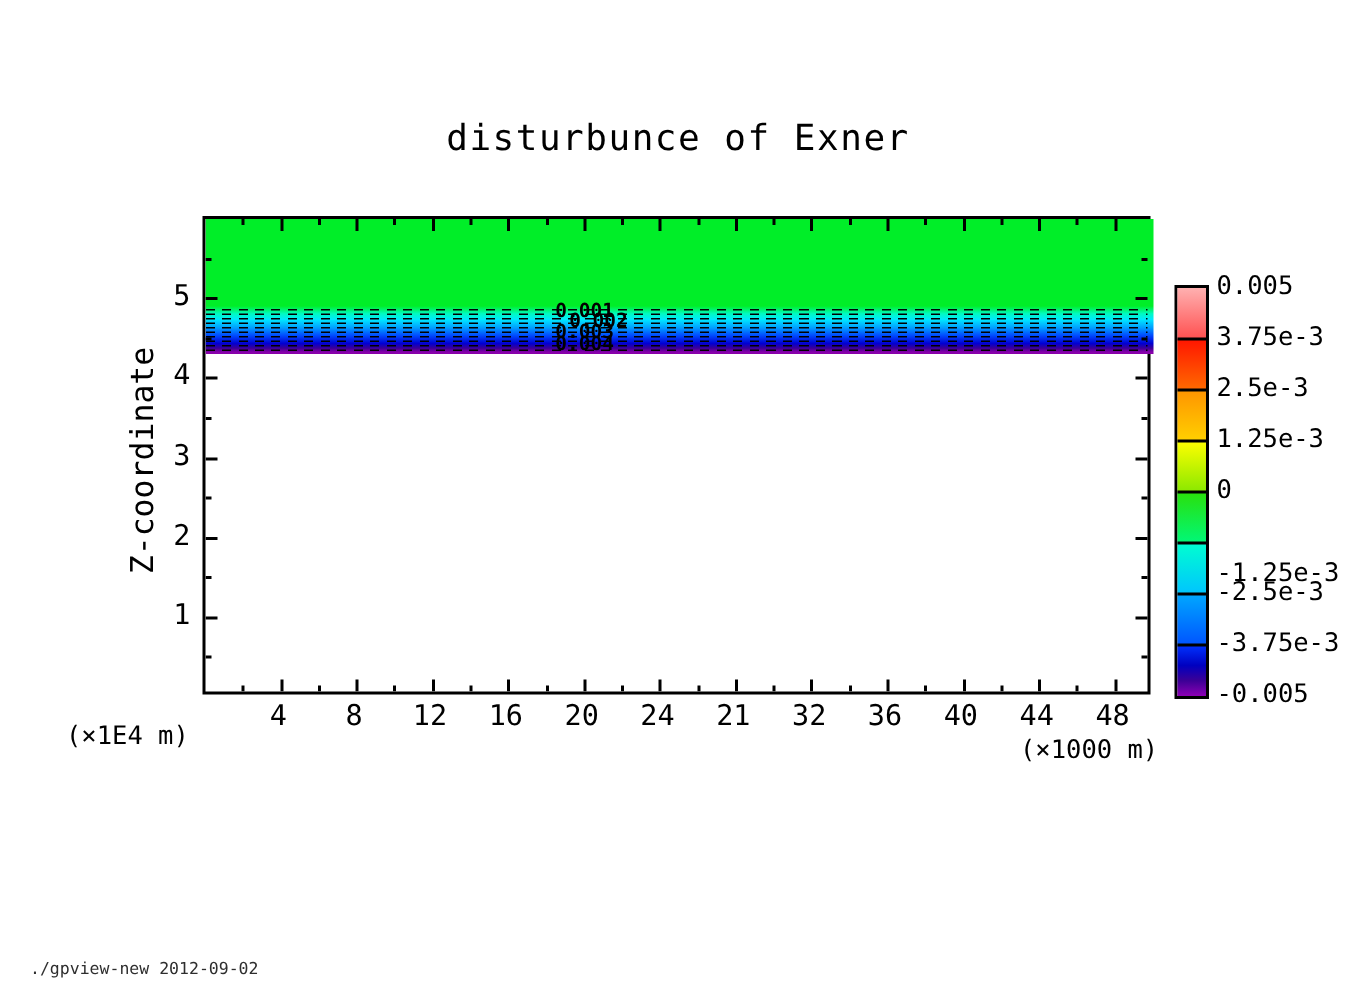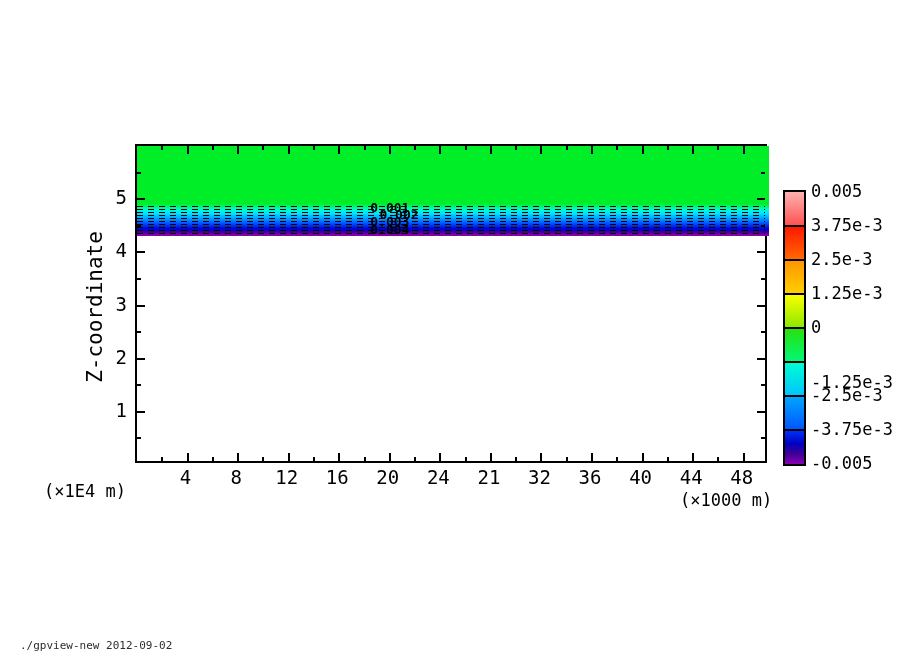--- a/index.html
+++ b/index.html
@@ -25,20 +25,21 @@
   .cb-seg{position:absolute;left:0;width:19px;height:34px;}
   .cb-div{position:absolute;left:0;width:19px;height:2px;background:#000;}
   .contour-line{position:absolute;left:0;width:628px;height:1.6px;
     background:repeating-linear-gradient(90deg,#000 0 6px,transparent 6px 11px);}
   .contour-label{position:absolute;font-size:13px;font-weight:bold;color:#000;transform:translateX(-50%);white-space:nowrap;}
 </style>
 </head>
 <body>
 
 <div id="screen">
+  <div class="abs" id="title">disturbunce of Exner</div>
 
   <div class="abs" id="plot">
     <div id="plot-inner">
         <div class="abs" style="left: 0px; top: 0px; width: 632px; height: 57.9517px; background: rgb(0, 238, 40);"></div>
         <div class="abs" style="left: 0px; top: 57.9517px; width: 632px; height: 31.9px; background: linear-gradient(rgb(0, 238, 40) 0%, rgb(0, 251, 192) 16%, rgb(0, 232, 255) 28%, rgb(0, 160, 255) 45%, rgb(0, 72, 255) 62%, rgb(0, 0, 210) 78%, rgb(60, 0, 150) 88%, rgb(136, 0, 170) 96%);"></div>
         <div class="contour-line" style="top: 59.8125px;"></div>
         <div class="contour-line" style="top: 62.7957px;"></div>
         <div class="contour-line" style="top: 65.779px;"></div>
         <div class="contour-line" style="top: 68.7622px;"></div>
         <div class="contour-line" style="top: 71.7455px;"></div>

